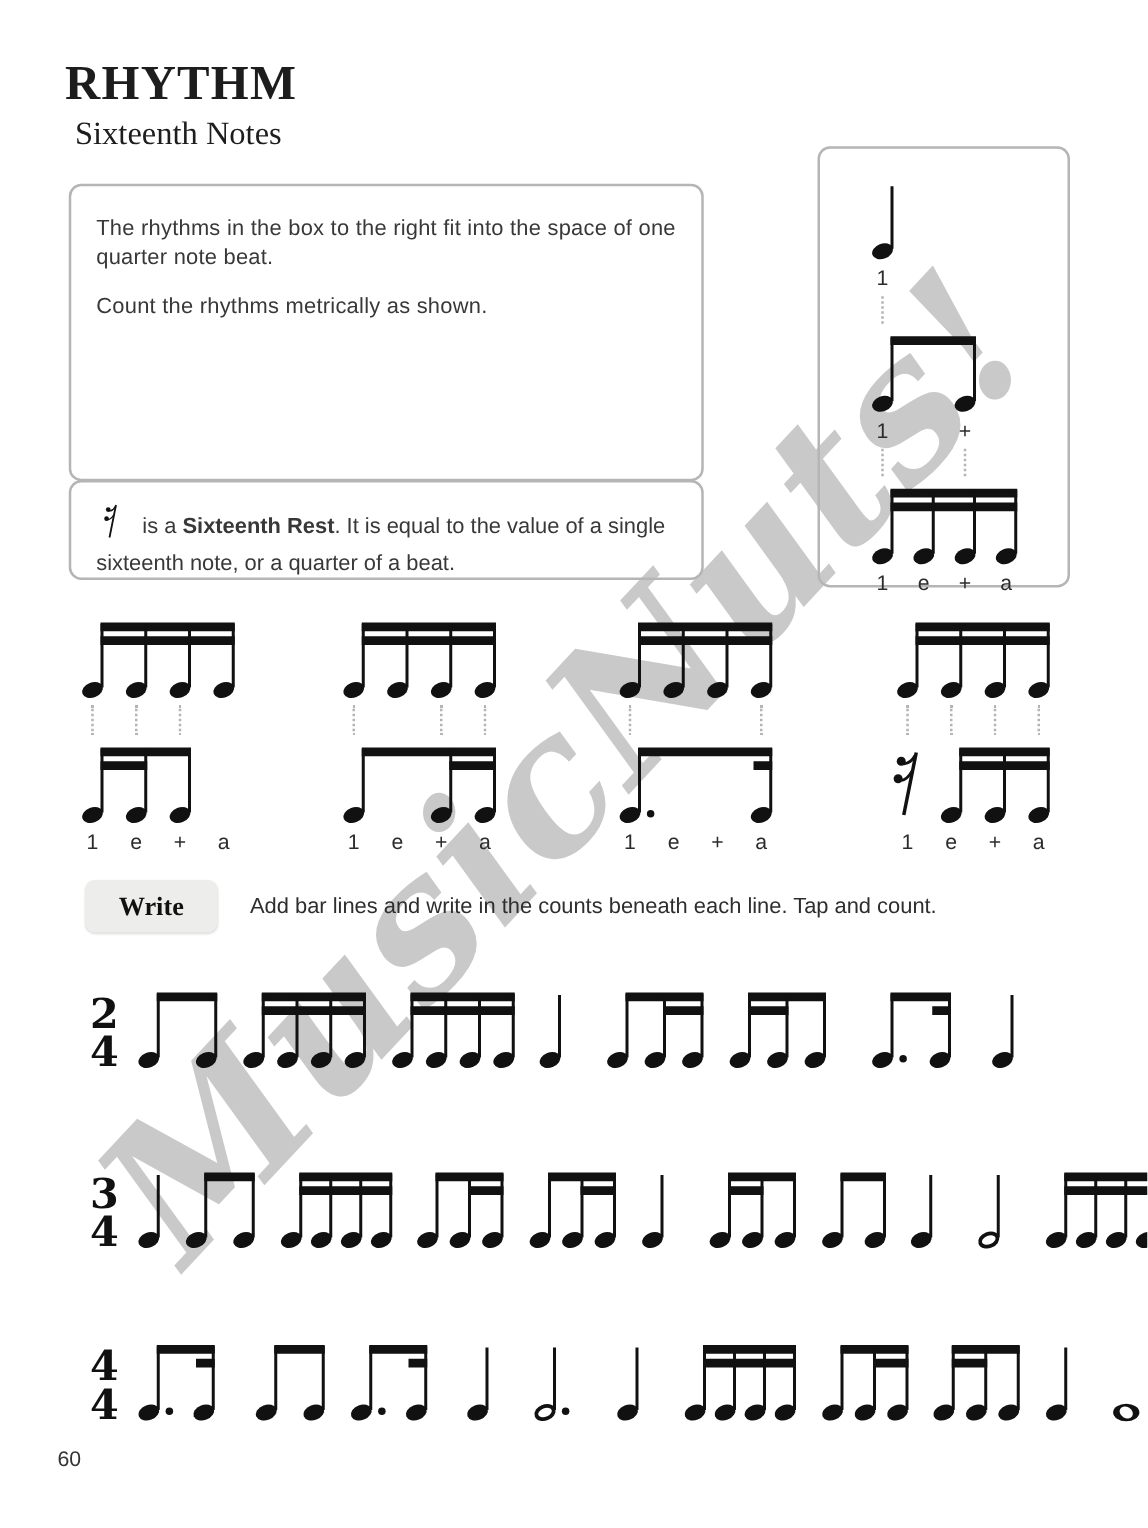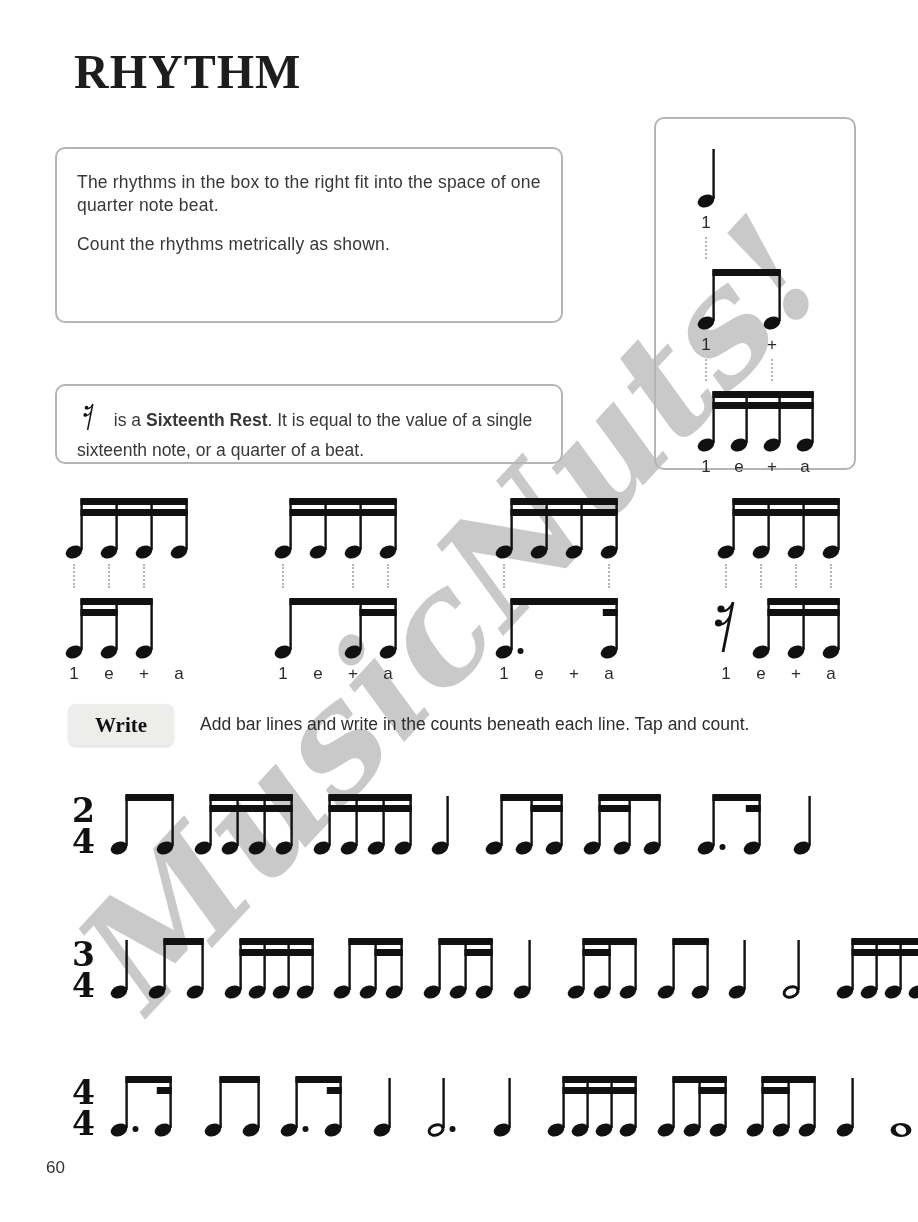--- a/index.html
+++ b/index.html
@@ -4,31 +4,31 @@
 <style>
   html,body{margin:0;padding:0;background:#fff;}
   .page{position:relative;width:918px;height:1222px;background:#ffffff;overflow:hidden;
         font-family:"Liberation Sans",sans-serif;color:#383838;}
   .watermark{position:absolute;left:452px;top:612px;z-index:0;white-space:nowrap;
         transform:translate(-50%,-50%) rotate(-47deg);
         font-family:"DejaVu Serif",serif;font-style:italic;font-weight:700;
         font-size:152px;color:#c9c9c9;letter-spacing:2px;}
   .layer{position:absolute;z-index:1;}
   
-  .title{left:74px;top:44px;font-family:"Liberation Serif",serif;font-weight:600;
-        font-size:48px;letter-spacing:1px;color:#1d1d1d;}
+  .title{left:52px;top:44px;font-family:"Liberation Serif",serif;font-weight:600;
+        font-size:39px;letter-spacing:1px;color:#1d1d1d;}
   .subtitle{left:60px;top:92px;font-family:"Liberation Serif",serif;font-weight:400;
         font-size:26px;color:#1d1d1d;}
   .unit-badge{left:702px;top:42px;width:158px;height:52px;background:#ebebe9;border-radius:10px;
         box-shadow:0 1px 2px rgba(0,0,0,0.15);display:flex;flex-direction:column;justify-content:center;
         text-align:center;font-family:"Liberation Serif",serif;font-weight:700;font-size:16px;
         color:#1a1a1a;line-height:1.25;letter-spacing:0.4px;}
   
   .box{border:2px solid #b5b5b5;border-radius:10px;background:transparent;}
-  .intro-box{left:55px;top:147px;width:508px;height:176px;padding:22px 18px 0 20px;box-sizing:border-box;}
+  .intro-box{left:55px;top:147px;width:508px;height:238px;padding:22px 18px 0 20px;box-sizing:border-box;}
   .intro-box p{margin:0 0 16px 0;font-size:17.5px;line-height:1.3;letter-spacing:0.2px;}
   .rest-box{left:55px;top:384px;width:508px;height:80px;padding:16px 16px 0 20px;box-sizing:border-box;}
   .rest-box p{margin:0;font-size:17.5px;line-height:1.35;}
   .rest-box .rest-ic{display:inline-block;vertical-align:-6px;margin:0 8px 0 6px;}
   .beat-box{left:654px;top:117px;width:202px;height:353px;padding:20px 0 0 38px;box-sizing:border-box;}
   
   .grp svg{display:block;}
   .counts{position:relative;height:22px;margin-top:2px;}
   .counts span{position:absolute;width:24px;margin-left:-12px;text-align:center;
         font-size:17px;color:#2b2b2b;}
@@ -50,20 +50,21 @@
         text-align:center;color:#111;margin-right:12px;margin-bottom:1px;}
   .page-num{left:46px;top:1158px;font-size:17px;color:#333;}
 </style>
 </head>
 <body>
 
 <div class="page">
   <div class="watermark">MusicNuts!</div>
 
   <div class="layer title">RHYTHM</div>
+  <div class="layer subtitle">Sixteenth Notes</div>
 
 
   <div class="layer box intro-box">
     <p>The rhythms in the box to the right fit into the space of one quarter note beat.</p>
     <p>Count the rhythms metrically as shown.</p>
   </div>
 
   <div class="layer box rest-box">
     <p><span class="rest-ic" id="inline-rest"><svg width="18" height="30" viewBox="0 0 18 30" fill="#111111" xmlns="http://www.w3.org/2000/svg">
             <path d="M 9.8 2 L 4.6 28" stroke="#111111" stroke-width="1.456" fill="none"></path>

